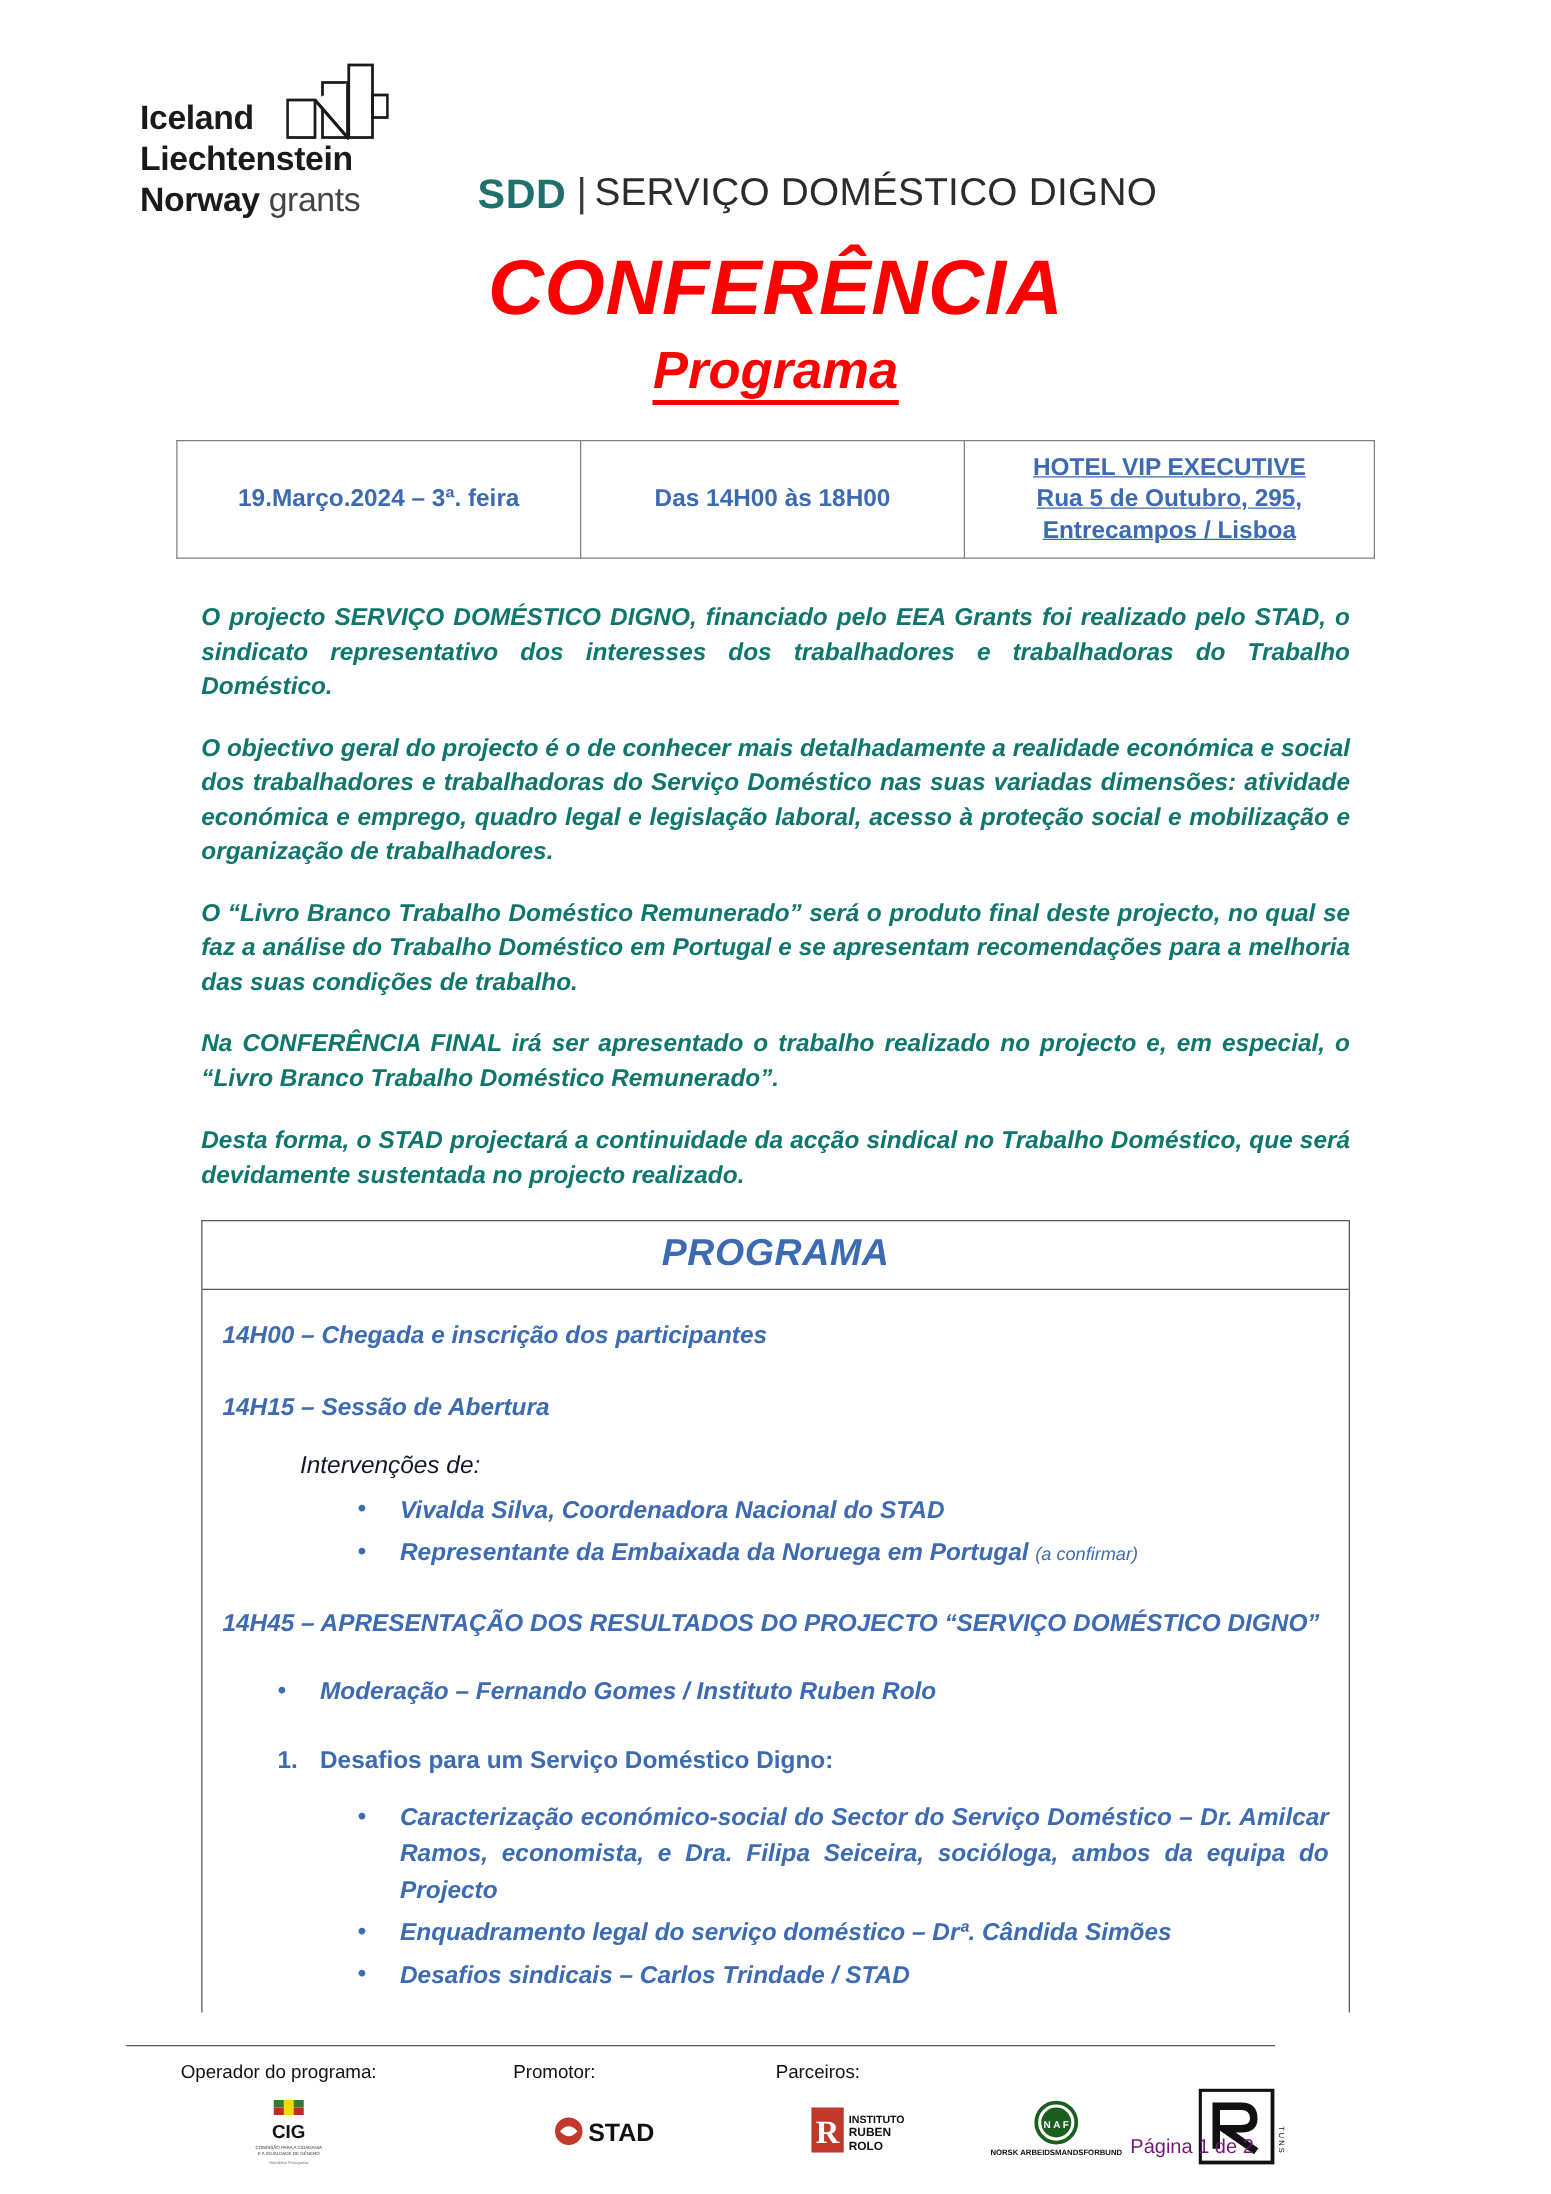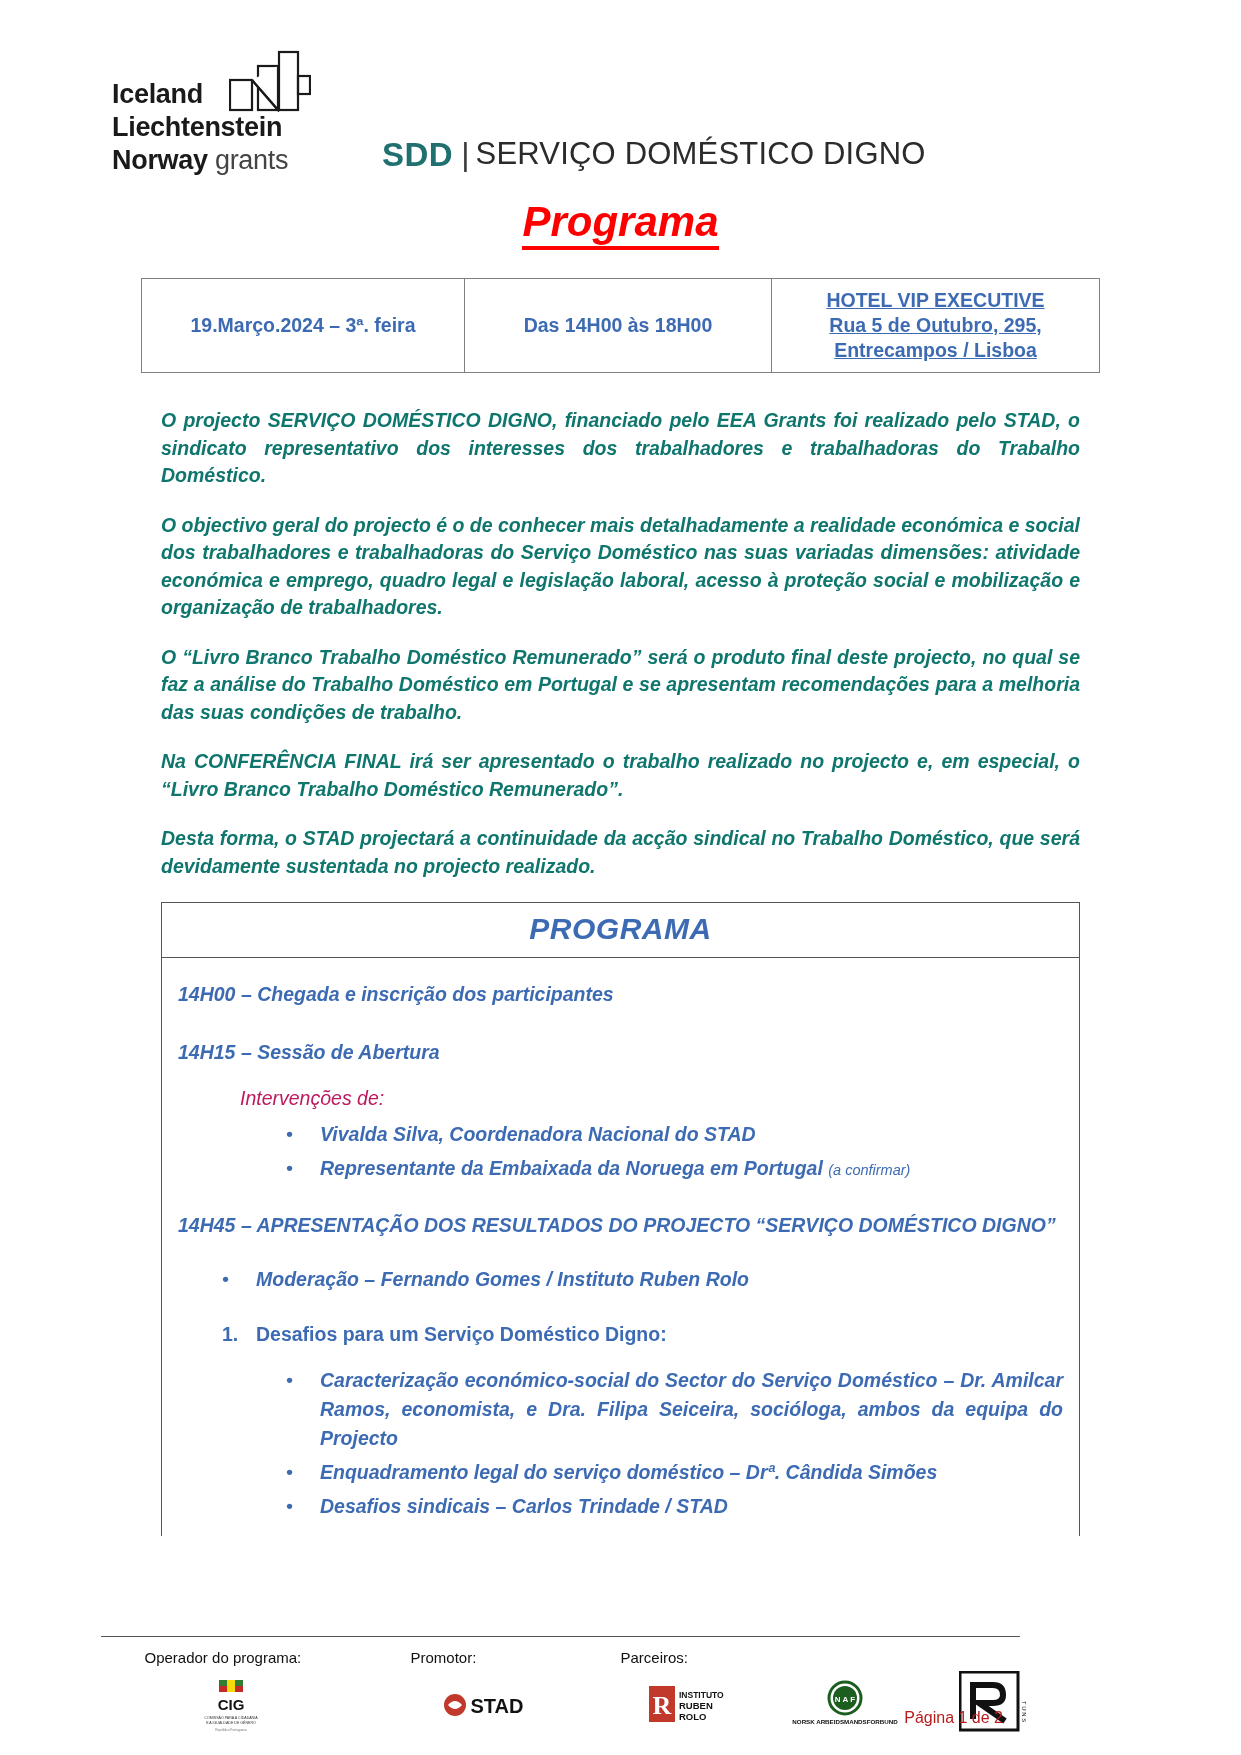--- a/index.html
+++ b/index.html
@@ -168,21 +168,21 @@
   .prog-line {
     color: #3d6bb3;
     font-style: italic;
     font-weight: bold;
     font-size: 19.5px;
     line-height: 28px;
     margin: 0 0 30px 0;
   }
   .prog-line.tight { margin-bottom: 18px; }
   .sub-label {
-    color: #be185d;
+    color: #0f172a;
     font-style: italic;
     font-weight: normal;
     font-size: 19.5px;
     margin: 0 0 8px 62px;
     line-height: 28px;
   }
   ul.bl {
     list-style: none;
     margin: 0;
     padding: 0;
@@ -265,21 +265,21 @@
     color: #111;
     font-weight: normal;
     top: 12px;
   }
   .flogo { position: absolute; }
   .page-num {
     position: absolute;
     right: 117px;
     bottom: 28px;
     font-size: 16px;
-    color: #b91c1c;
+    color: #701a75;
   }
 
   
   .cig { width: 96px; height: 54px; }
   .stad { width: 96px; height: 36px; }
   .irr  { width: 86px; height: 46px; }
   .nor  { width: 108px; height: 48px; }
   .sq   { width: 70px; height: 64px; }
 </style>
 </head>
@@ -307,20 +307,21 @@
       </div>
     </div>
 
     <div class="sdd-logo">
       <span class="sdd-abbr">SDD</span>
       <span class="sdd-sep">|</span>
       <span class="sdd-full">SERVIÇO DOMÉSTICO DIGNO</span>
     </div>
   </div>
 
+  <div class="title-main">CONFERÊNCIA</div>
   <div class="title-sub"><span>Programa</span></div>
 
   <table class="info-table">
     <tbody>
         <tr>
       <td class="c1">19.Março.2024 – 3ª. feira</td>
       <td class="c2">Das 14H00 às 18H00</td>
       <td class="c3">
         <div>HOTEL VIP EXECUTIVE</div>
         <div>Rua 5 de Outubro, 295,</div>

